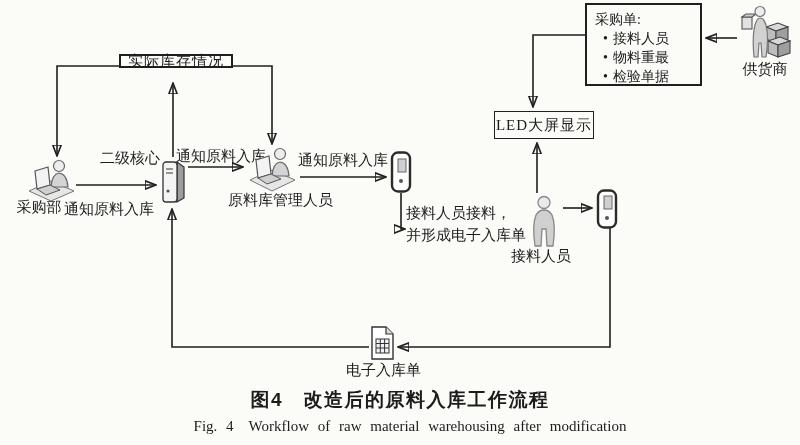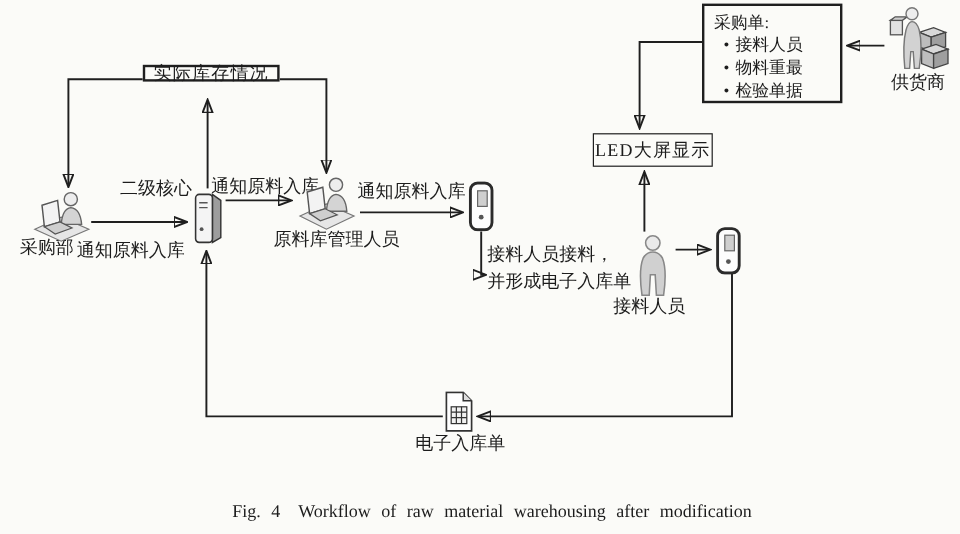--- a/index.html
+++ b/index.html
@@ -204,15 +204,16 @@
       <g stroke="#333" stroke-width="1">
         <rect x="6" y="13" width="13" height="14" fill="#f2f2f2"></rect>
         <line x1="6" y1="17.5" x2="19" y2="17.5"></line>
         <line x1="6" y1="22" x2="19" y2="22"></line>
         <line x1="10.3" y1="13" x2="10.3" y2="27"></line>
         <line x1="14.6" y1="13" x2="14.6" y2="27"></line>
       </g>
     </svg>
   </div>
 
+  <div class="cap-zh">图4　改造后的原料入库工作流程</div>
   <div class="cap-en">Fig. 4　Workflow of raw material warehousing after modification</div>
 
 </div>
 
 </body></html>

